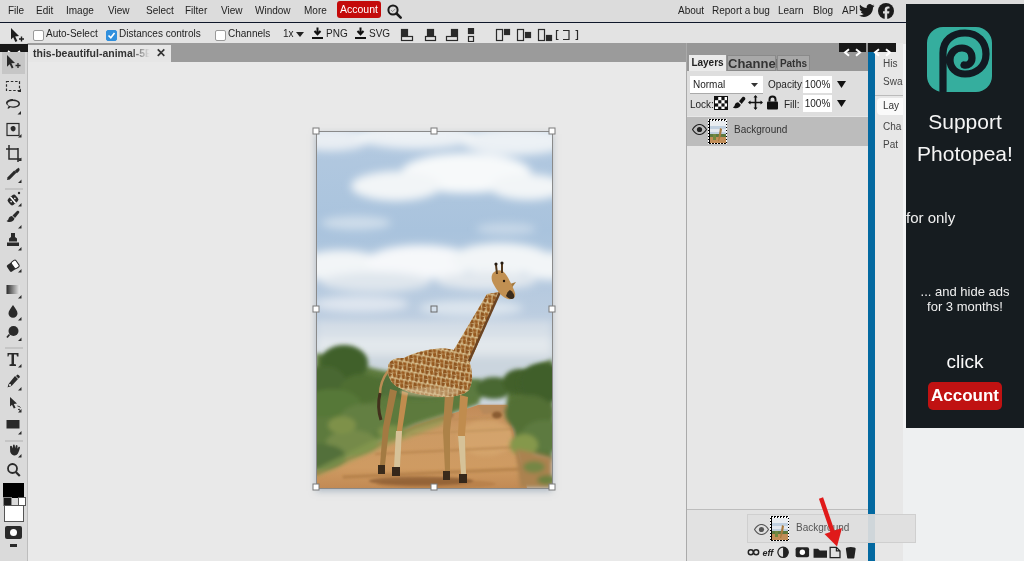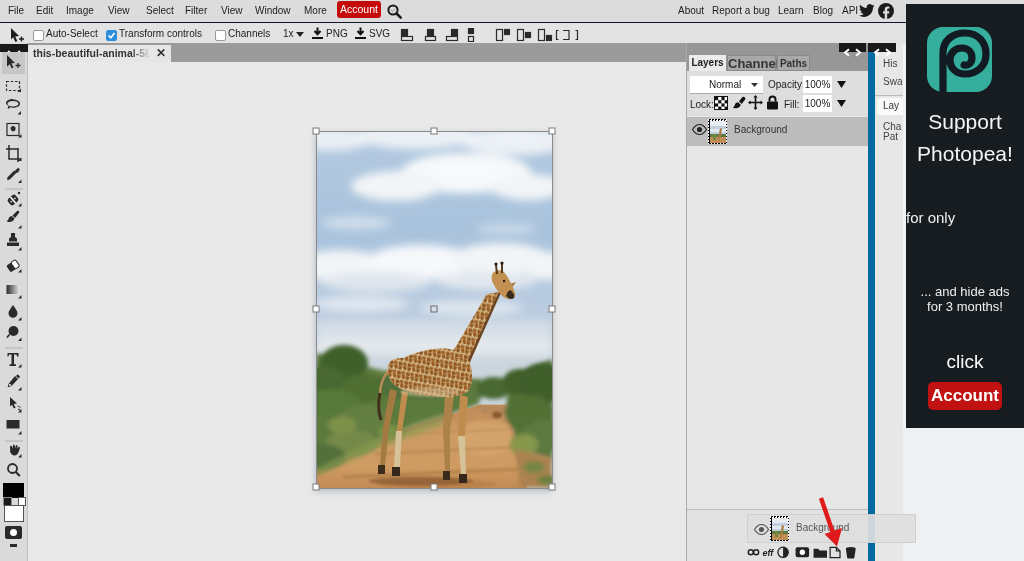--- a/index.html
+++ b/index.html
@@ -60,21 +60,21 @@
       <path d="M3,1 L11,9 L7.2,9.4 L9.4,14 L7.4,15 L5.2,10.3 L3,12.5 Z" fill="#1d1d1d"></path>
       <path d="M11,12 h5 M13.5,9.5 v5" stroke="#1d1d1d" stroke-width="1.4"></path>
     </svg>
     <span class="cb" style="left:33px"></span>
       <span class="tl" style="left:46px">Auto-Select</span>
     <span class="cb cbc" style="left:106px">
         <svg width="9" height="9" viewBox="0 0 9 9">
           <path d="M1.5,4.5 L3.8,6.8 L7.5,2" stroke="#fff" stroke-width="1.6" fill="none"></path>
         </svg>
       </span>
-    <span class="tl" style="left:119px">Transform controls</span>
+    <span class="tl" style="left:119px">Distances controls</span>
     <span class="cb" style="left:215px"></span>
       <span class="tl" style="left:228px">Channels</span>
     <span class="tl" style="left:283px">1x</span>
     <svg class="abs" style="left:296px;top:9px" width="8" height="5">
         <path d="M0,0 h8 l-4,5 Z" fill="#222"></path>
       </svg>
     <svg class="abs" style="left:311px;top:4px" width="13" height="13" viewBox="0 0 13 13">
       <path d="M6.5,0.5 v6 M3.5,4 l3,3.2 3,-3.2" stroke="#111" stroke-width="2" fill="none"></path>
         <rect x="1" y="10" width="11" height="2" fill="#111"></rect>
     </svg>
@@ -364,21 +364,21 @@
   </svg>
 
   <div id="panel" class="abs">
 
     <div class="abs" style="left:0;top:0;width:182px;height:28px;background:#979797"></div>
     <div class="abs" style="left:2px;top:12px;width:37px;height:16px;background:#ebebeb;font-size:10px;font-weight:bold;color:#222;text-align:center;line-height:16px">Layers</div>
     <div class="abs" style="left:40px;top:12px;width:49px;height:16px;background:#a8a8a8;border:1px solid #8a8a8a;box-sizing:border-box;font-size:13px;font-weight:bold;color:#333;text-align:center;line-height:15px">Channels</div>
     <div class="abs" style="left:90px;top:12px;width:33px;height:16px;background:#a8a8a8;border:1px solid #8a8a8a;box-sizing:border-box;font-size:10px;font-weight:bold;color:#333;text-align:center;line-height:15px">Paths</div>
 
     <div class="abs" style="left:0;top:28px;width:182px;height:45px;background:#dedede"></div>
-    <div class="abs" style="left:3px;top:33px;width:73px;height:17px;background:#fff;border-bottom:1px solid #aaa;font-size:10px;color:#222;line-height:17px"><span style="padding-left:19px">Normal</span>
+    <div class="abs" style="left:3px;top:33px;width:73px;height:17px;background:#fff;border-bottom:1px solid #aaa;font-size:10px;color:#222;line-height:17px"><span style="padding-left:3px">Normal</span>
       <svg style="position:absolute;right:5px;top:7px" width="7" height="4">
           <path d="M0,0 h7 l-3.5,4 Z" fill="#333"></path>
         </svg>
     </div>
     <span class="abs" style="left:81px;top:33px;font-size:10px;color:#222;line-height:17px">Opacity:</span>
     <div class="abs" style="left:116px;top:33px;width:29px;height:17px;background:#fff;font-size:10px;color:#222;text-align:center;line-height:17px">100%</div>
     <svg class="abs" style="left:150px;top:38px" width="9" height="7">
         <path d="M0,0 h9 l-4.5,7 Z" fill="#111"></path>
       </svg>
 
@@ -436,21 +436,21 @@
     </svg>
     <span class="abs" style="left:47px;top:81px;font-size:10px;color:#333">Background</span>
   </div>
   <div id="strip" class="abs">
     <span class="abs" style="left:8px;top:15px;font-size:10px;color:#444">His</span>
     <span class="abs" style="left:8px;top:33px;font-size:10px;color:#444">Swa</span>
     <div class="abs" style="left:0px;top:52px;width:35px;height:1px;background:#bbb"></div>
     <div class="abs" style="left:2px;top:55px;width:33px;height:17px;background:#fafafa;border-radius:4px 0 0 4px"></div>
     <span class="abs" style="left:8px;top:57px;font-size:10px;color:#333">Lay</span>
     <span class="abs" style="left:8px;top:78px;font-size:10px;color:#444">Cha</span>
-    <span class="abs" style="left:8px;top:88px;font-size:10px;color:#444">Pat</span>
+    <span class="abs" style="left:8px;top:96px;font-size:10px;color:#444">Pat</span>
   </div>
   <div id="ad" class="abs">
     <div style="position:absolute;left:21px;top:23px;width:65px;height:65px;background:#35ae9e;border-radius:16px">
       <svg width="65" height="65" viewBox="0 0 65 65">
         <path d="M16,64 L16,26 C16,13 26,6 38,6 C51,6 59,15 59,27 C59,40 49,47 38,47 C29,47 23,41 23,33 C23,26 28,21 35,21 C41,21 45,25 45,31 C45,36 41,39 37,38" fill="none" stroke="#121a22" stroke-width="7.2" stroke-linecap="round"></path>
       </svg>
     </div>
     <div style="position:absolute;left:0;top:102px;width:118px;font-size:21px;color:#f5f5f5;text-align:center;line-height:32px">Support<br>Photopea!</div>
     <div style="position:absolute;left:0;top:205px;width:135px;font-size:15px;color:#f0f0f0;text-align:left">for only</div>
     <div style="position:absolute;left:0;top:280px;width:118px;font-size:13px;color:#f0f0f0;text-align:center;line-height:15px">... and hide ads<br>for 3 months!</div>

